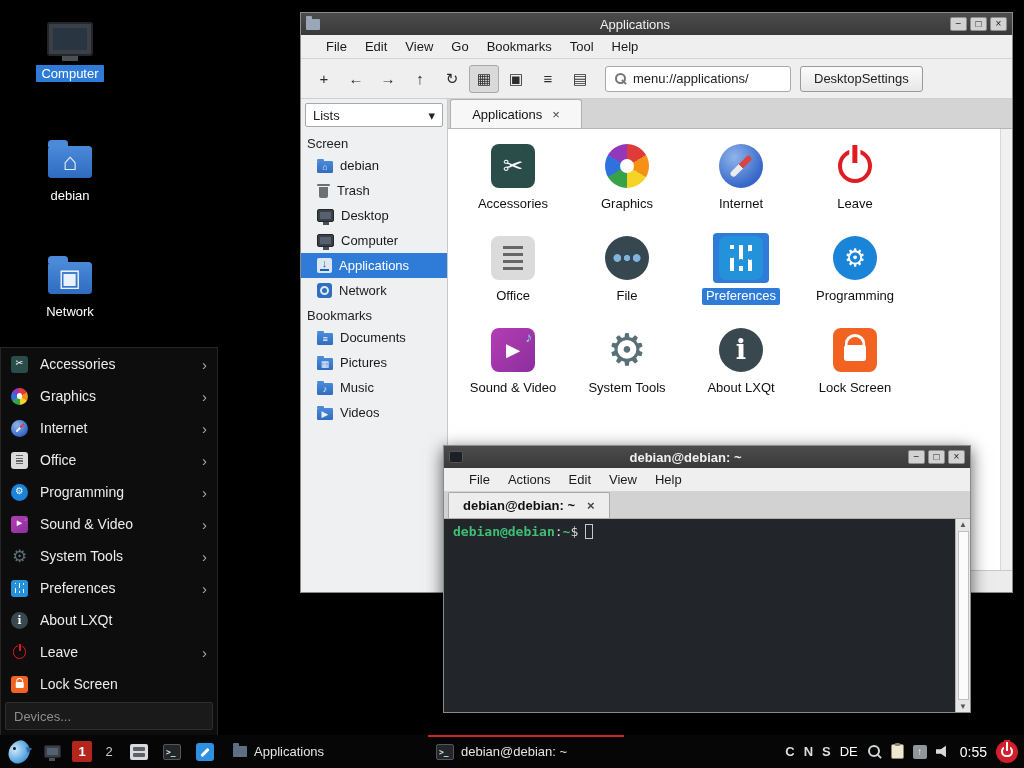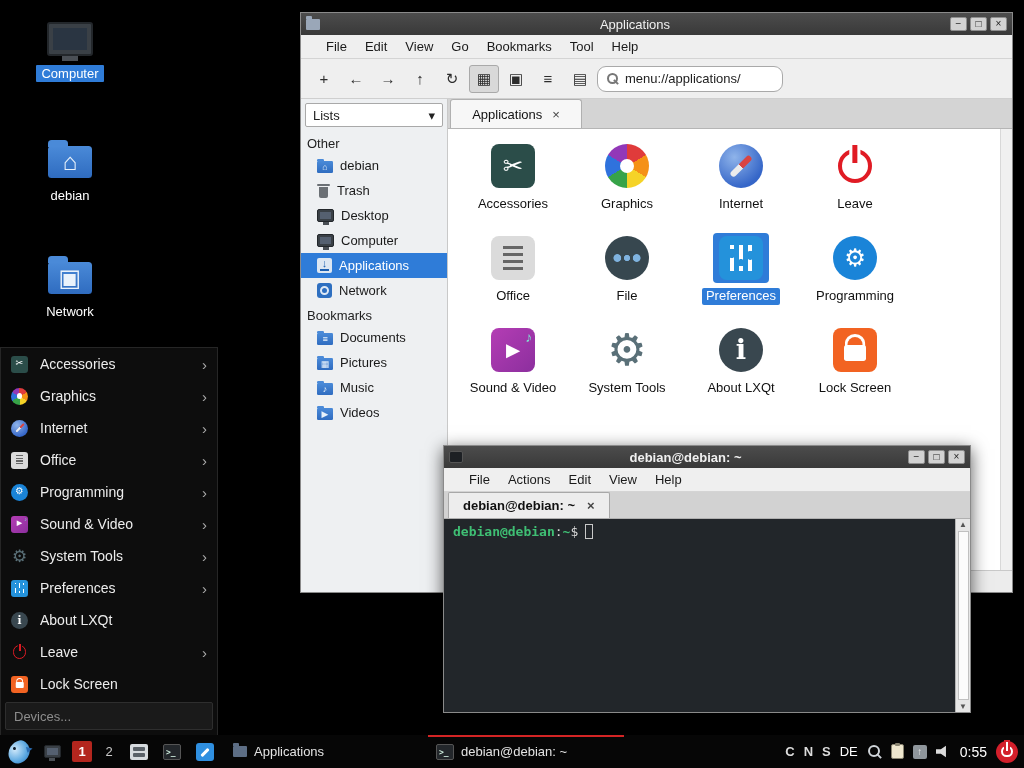--- a/index.html
+++ b/index.html
@@ -97,22 +97,22 @@
   .ticon { width:14px; height:12px; background:#1d2024; border:1px solid #555; border-radius:2px; flex:none; }
   .mbar { display:flex; background:#efefef; border-bottom:1px solid #d4d4d4; align-items:center; padding:0 16px; height:24px; flex:none; }
   .mbar span { padding:2px 9px; font-size:13px; color:#1a1a1a; }
 
   
   #fm { left:300px; top:12px; width:713px; height:581px; z-index:10; }
   .tbar { display:flex; align-items:center; gap:2px; background:#efefef; border-bottom:1px solid #cfcfcf; padding:0 8px; height:40px; flex:none; }
   .tbtn { width:30px; height:28px; display:flex; align-items:center; justify-content:center; font-size:15px; color:#2c2c2c;
           border:1px solid transparent; border-radius:3px; background:none; }
   .tbtn.pressed { background:#d9d9d9; border-color:#a9a9a9; }
-  .addr { display:flex; align-items:center; gap:6px; background:#fff; border:1px solid #a9a9a9; border-radius:9px;
-          height:26px; padding:0 8px; width:186px; font-size:13px; color:#222; }
+  .addr { display:flex; align-items:center; gap:6px; background:#fff; border:1px solid #a9a9a9; border-radius:3px;
+          height:26px; padding:0 8px; width:186px; margin-left:8px; font-size:13px; color:#222; }
   .mag { width:13px; height:13px; position:relative; flex:none; }
   .mag::before { content:""; position:absolute; top:1px; left:1px; width:7px; height:7px; border:2px solid #777; border-radius:50%; }
   .mag::after { content:""; position:absolute; width:6px; height:2px; background:#777; transform:rotate(45deg); right:0; bottom:2px; }
   .dsbtn { height:26px; padding:0 13px; margin-left:7px; border:1px solid #9a9a9a; border-radius:3px;
            background:linear-gradient(#fbfbfb,#e7e7e7); font-size:13px; color:#222; display:flex; align-items:center; }
   .fmain { flex:1; display:flex; min-height:0; }
   .fside { width:147px; background:#eef0f2; border-right:1px solid #c9c9c9; display:flex; flex-direction:column; font-size:13px; flex:none; }
   .lists { margin:4px; height:24px; background:#fff; border:1px solid #a9a9a9; border-radius:2px;
            display:flex; align-items:center; padding:0 7px; justify-content:space-between; color:#222; }
   .shead { padding:5px 6px 2px; color:#222; }
@@ -247,28 +247,29 @@
       <span class="tbtn">↑</span>
       <span class="tbtn">↻</span>
       <span class="tbtn pressed">▦</span>
       <span class="tbtn">▣</span>
       <span class="tbtn">≡</span>
       <span class="tbtn">▤</span>
       <span class="addr">
         <span class="mag"></span>
         <span>menu://applications/</span>
       </span>
+      <span class="dsbtn">DesktopSettings</span>
     </div>
     <div class="fmain">
       <div class="fside">
         <div class="lists">
           <span>Lists</span>
           <span>▾</span>
         </div>
-        <div class="shead">Other</div>
+        <div class="shead">Screen</div>
         <div class="srow">
           <span class="fold">
               <span class="em em-home"></span>
             </span>
           <span>debian</span>
         </div>
         <div class="srow">
           <span class="trash"></span>
           <span>Trash</span>
         </div>

